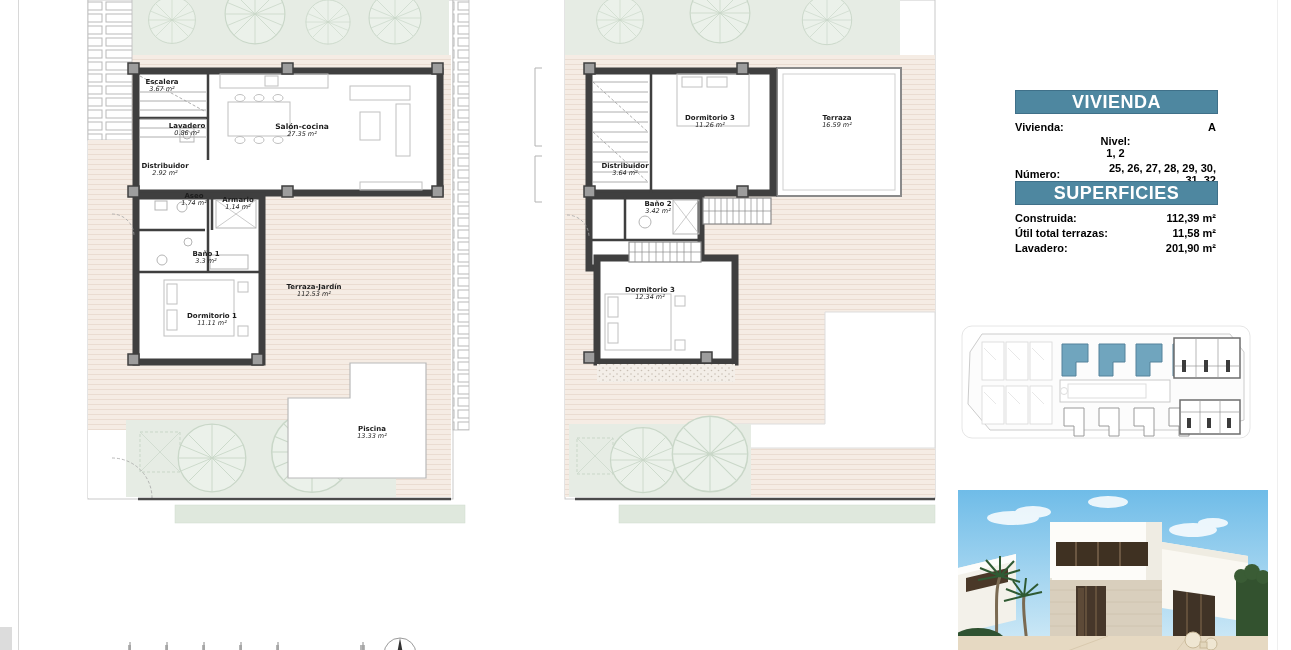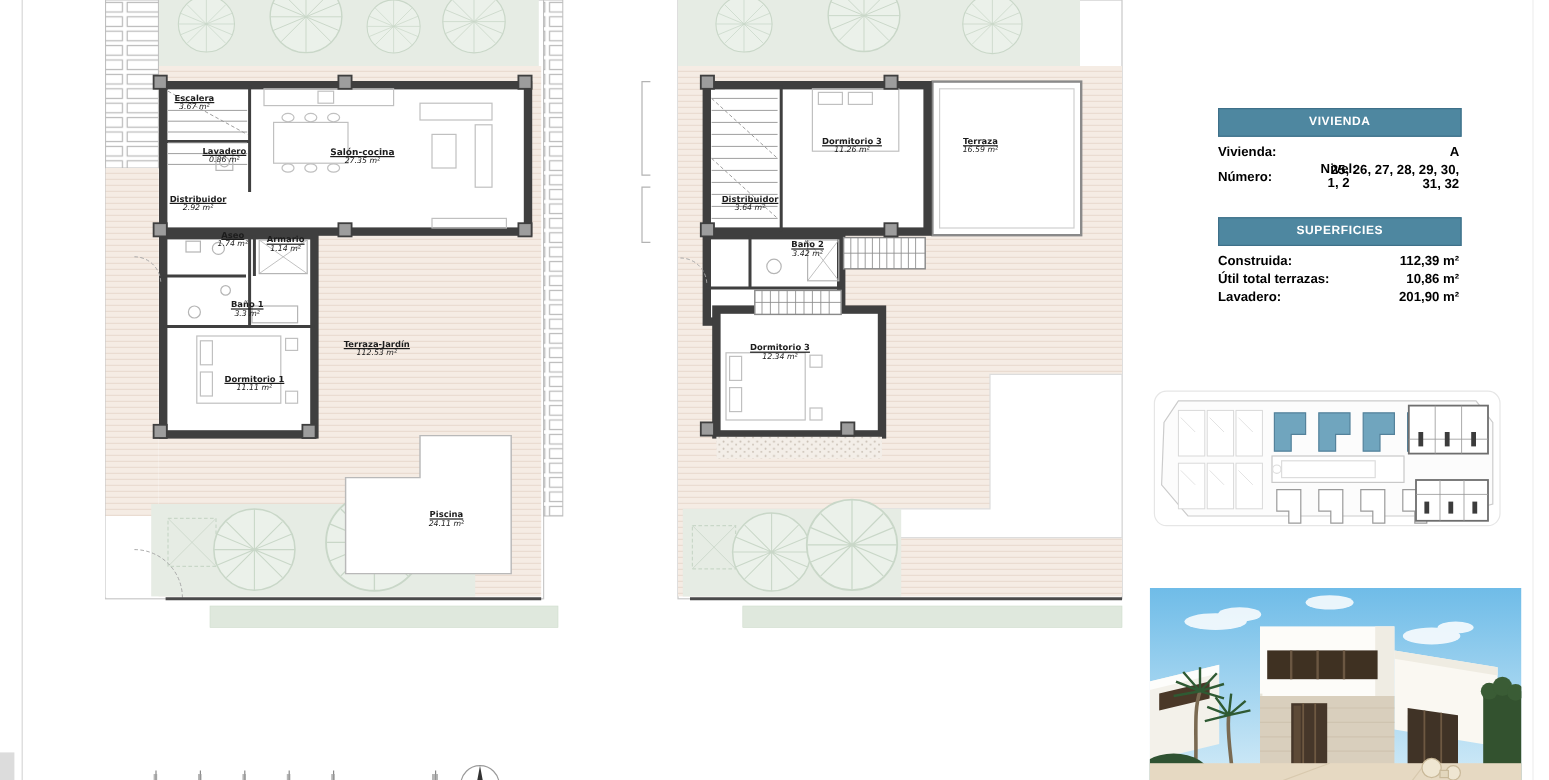--- a/index.html
+++ b/index.html
@@ -7,28 +7,28 @@
     width:1291px;height:650px;position:relative;background:#ffffff;
     font-family:"Liberation Sans",sans-serif;overflow:hidden;color:#111;
   }
   .abs{position:absolute;}
   
   .room-label{
     position:absolute;transform:translateX(-50%);text-align:center;
     white-space:nowrap;line-height:1.2;color:#1c1c1c;z-index:5;
     font-family:"DejaVu Sans",sans-serif;
   }
-  .room-label .rname{display:block;font-size:7px;font-weight:bold;text-decoration:underline;}
+  .room-label .rname{display:block;font-size:7px;font-weight:bold;}
   .room-label .rarea{display:block;font-size:6.5px;font-style:italic;}
   .room-label.big .rname{font-size:7.5px;}
   
   .band{
     position:absolute;left:1015px;width:201px;height:22px;
     background:#4e87a0;border:1px solid #3f7089;color:#ffffff;
-    font-weight:bold;font-size:10px;text-align:center;line-height:22px;
+    font-weight:bold;font-size:18px;text-align:center;line-height:22px;
     letter-spacing:0.5px;
   }
   .inforow{
     position:absolute;left:1015px;width:201px;height:14px;
     display:flex;justify-content:space-between;align-items:center;
     font-size:11px;font-weight:bold;color:#000;
   }
   .inforow .ilabel{text-align:right;}
   .inforow .ivalue{text-align:right;}
   .vline{position:absolute;width:1px;background:#d8d8d8;}
@@ -190,21 +190,21 @@
   <div class="room-label" style="left:152px;top:312px;">
     <span class="rname">Dormitorio 1</span>
     <span class="rarea">11.11 m²</span>
   </div>
   <div class="room-label" style="left:254px;top:283px;">
     <span class="rname">Terraza-Jardín</span>
     <span class="rarea">112.53 m²</span>
   </div>
   <div class="room-label" style="left:312px;top:425px;">
     <span class="rname">Piscina</span>
-    <span class="rarea">24.11 m²</span>
+    <span class="rarea">13.33 m²</span>
   </div>
 </div>
 
 <svg class="abs" style="left:530px;top:60px;" width="14" height="150" viewBox="0 0 14 150">
   <path d="M12,8 H5 V86 H12 M12,96 H5 V142 H12" stroke="#b3b3b3" stroke-width="1" fill="none"></path>
 </svg>
 
 <div class="plan" style="left:545px;width:400px;">
   <svg width="400" height="525" viewBox="0 0 400 525">
     <defs>
@@ -301,29 +301,29 @@
         <rect x="156" y="352" width="11" height="11"></rect>
     </g>
     <line x1="30" y1="499" x2="390" y2="499" stroke="#4a4a4a" stroke-width="2.5"></line>
     <rect x="74" y="505" width="316" height="18" fill="#dfe8dd" stroke="#cfdccd" stroke-width="0.5"></rect>
   </svg>
 
   <div class="room-label" style="left:165px;top:114px;">
     <span class="rname">Dormitorio 3</span>
     <span class="rarea">11.26 m²</span>
   </div>
-  <div class="room-label" style="left:272px;top:114px;">
+  <div class="room-label" style="left:292px;top:114px;">
     <span class="rname">Terraza</span>
     <span class="rarea">16.59 m²</span>
   </div>
   <div class="room-label" style="left:80px;top:162px;">
     <span class="rname">Distribuidor</span>
     <span class="rarea">3.64 m²</span>
   </div>
-  <div class="room-label" style="left:128px;top:200px;">
+  <div class="room-label" style="left:113px;top:200px;">
     <span class="rname">Baño 2</span>
     <span class="rarea">3.42 m²</span>
   </div>
   <div class="room-label" style="left:105px;top:286px;">
     <span class="rname">Dormitorio 3</span>
     <span class="rarea">12.34 m²</span>
   </div>
 </div>
 
 <div>
@@ -331,35 +331,35 @@
     <span>VIVIENDA</span>
   </div>
   <div class="inforow" style="top:120px;">
     <span class="ilabel">Vivienda:</span>
     <span class="ivalue">A</span>
   </div>
   <div class="inforow" style="top:135px;flex-direction:column;">
     <span class="ilabel">Nivel:</span>
     <span class="ivalue">1, 2</span>
   </div>
-  <div class="inforow" style="top:141px;gap:48px;">
+  <div class="inforow" style="top:167px;gap:48px;">
     <span class="ilabel">Número:</span>
     <span class="ivalue">25, 26, 27, 28,  29, 30, 31, 32</span>
   </div>
 
   <div class="band" style="top:181px;">
     <span>SUPERFICIES</span>
   </div>
   <div class="inforow" style="top:211px;">
     <span class="ilabel">Construida:</span>
     <span class="ivalue">112,39 m²</span>
   </div>
   <div class="inforow" style="top:226px;">
     <span class="ilabel">Útil total terrazas:</span>
-    <span class="ivalue">10,86 m²</span>
+    <span class="ivalue">11,58 m²</span>
   </div>
   <div class="inforow" style="top:241px;">
     <span class="ilabel">Lavadero:</span>
     <span class="ivalue">201,90 m²</span>
   </div>
 </div>
 
 <svg class="abs" style="left:958px;top:318px;" width="297" height="127" viewBox="0 0 297 127">
   <rect x="4" y="8" width="288" height="112" rx="10" fill="#ffffff" stroke="#e6e6e6" stroke-width="1"></rect>
   <polygon points="24,16 272,16 286,34 286,102 250,112 32,112 10,86 12,34" fill="#fcfcfc" stroke="#cccccc" stroke-width="1"></polygon>

